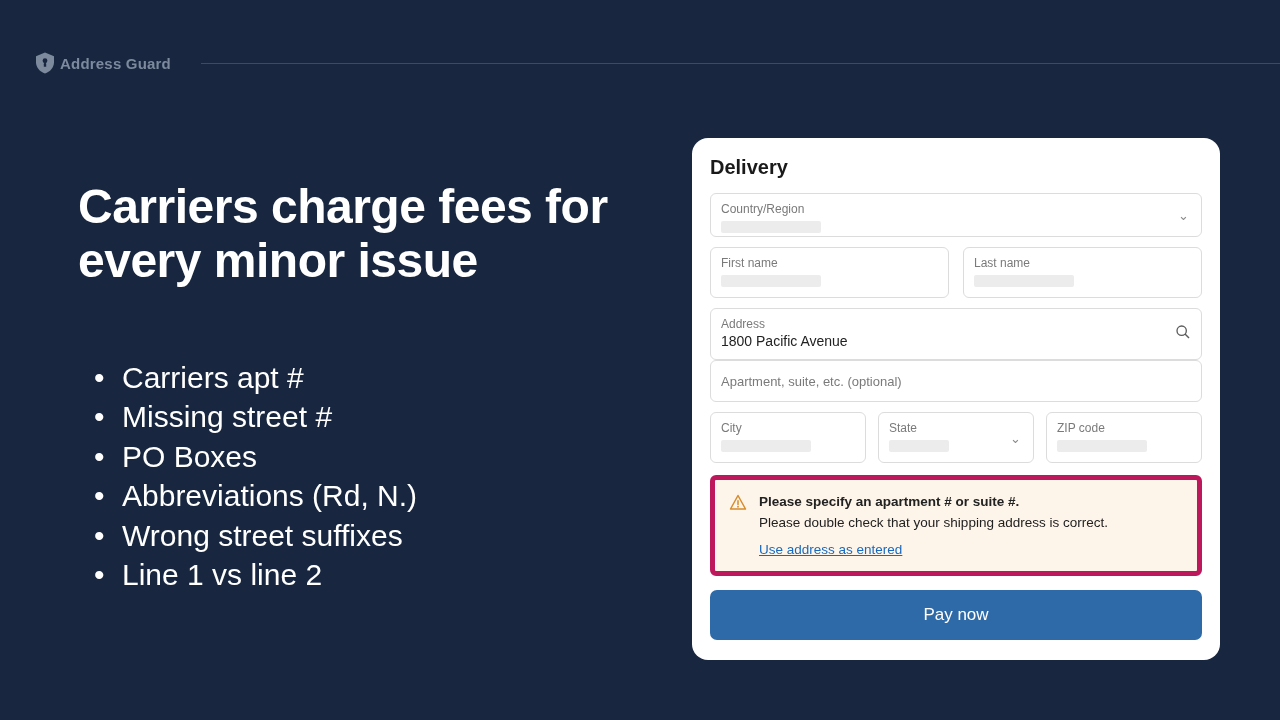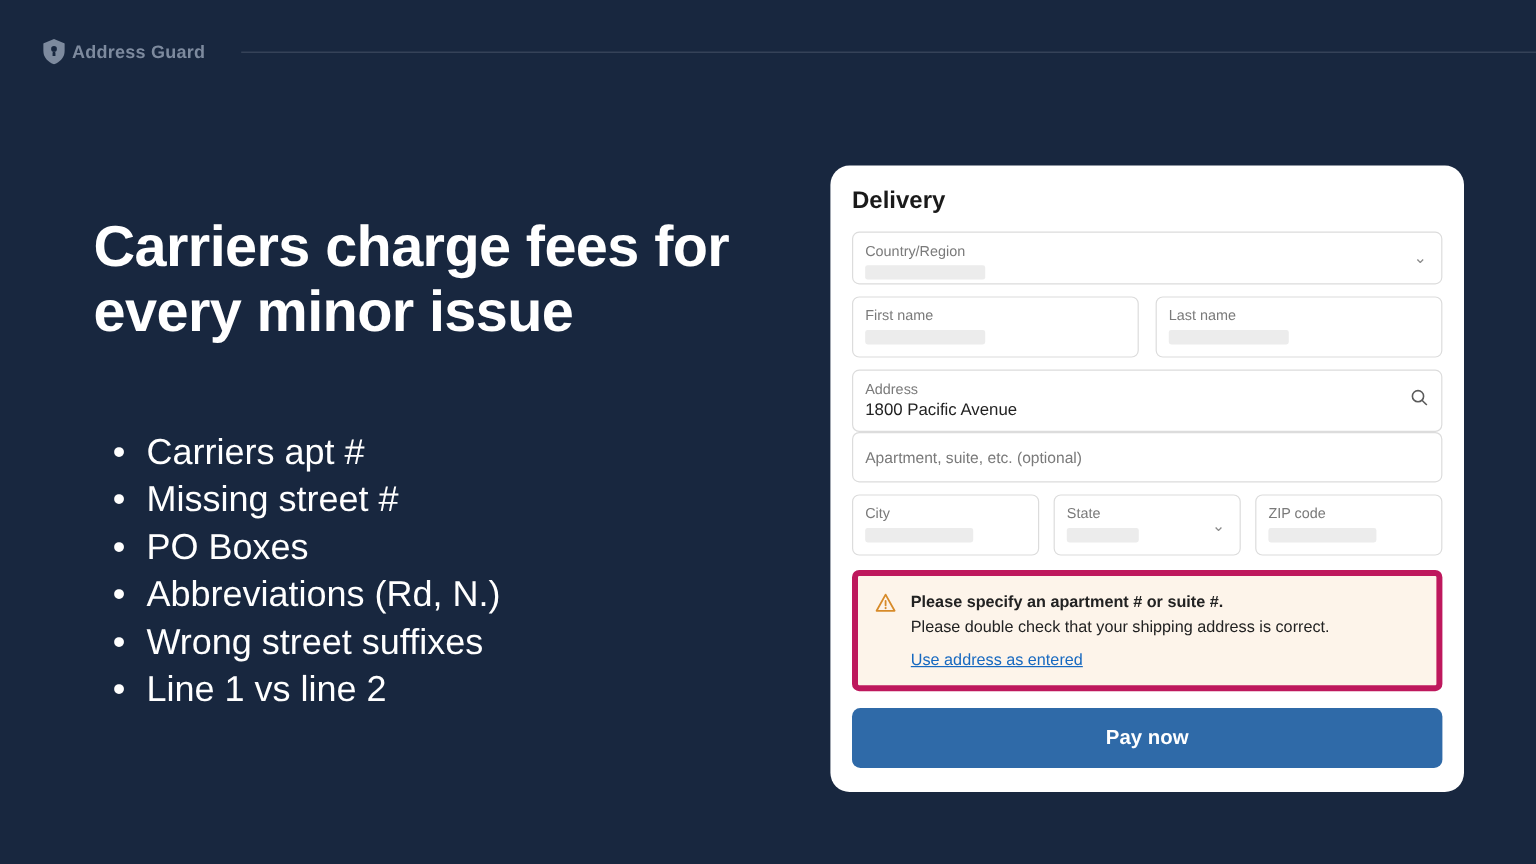--- a/index.html
+++ b/index.html
@@ -4,21 +4,21 @@
 <style>
   * { box-sizing: border-box; margin: 0; padding: 0; }
   html, body { width: 1280px; height: 720px; overflow: hidden; }
   body {
     background: #18273f;
     font-family: -apple-system, BlinkMacSystemFont, "Segoe UI", Helvetica, Arial, sans-serif;
     color: #fff;
   }
   .topbar {
     position: absolute;
-    top: 32px;
+    top: 52px;
     left: 36px;
     right: 0;
     display: flex;
     align-items: center;
   }
   .brand {
     display: flex;
     align-items: center;
     color: #7d8a9e;
     font-weight: 700;
@@ -161,21 +161,21 @@
 
   .paybtn {
     margin-top: 14px;
     width: 100%;
     background: #2f6aa8;
     color: #fff;
     border: none;
     border-radius: 7px;
     height: 50px;
     font-size: 17px;
-    font-weight: 700;
+    font-weight: 400;
     cursor: pointer;
   }
 </style>
 </head>
 <body>
 
 <div class="topbar">
   <div class="brand">
     <svg viewBox="0 0 24 28">
       <path d="M12 0 L24 5 V13 C24 20 18.5 26 12 28 C5.5 26 0 20 0 13 V5 Z"></path>

